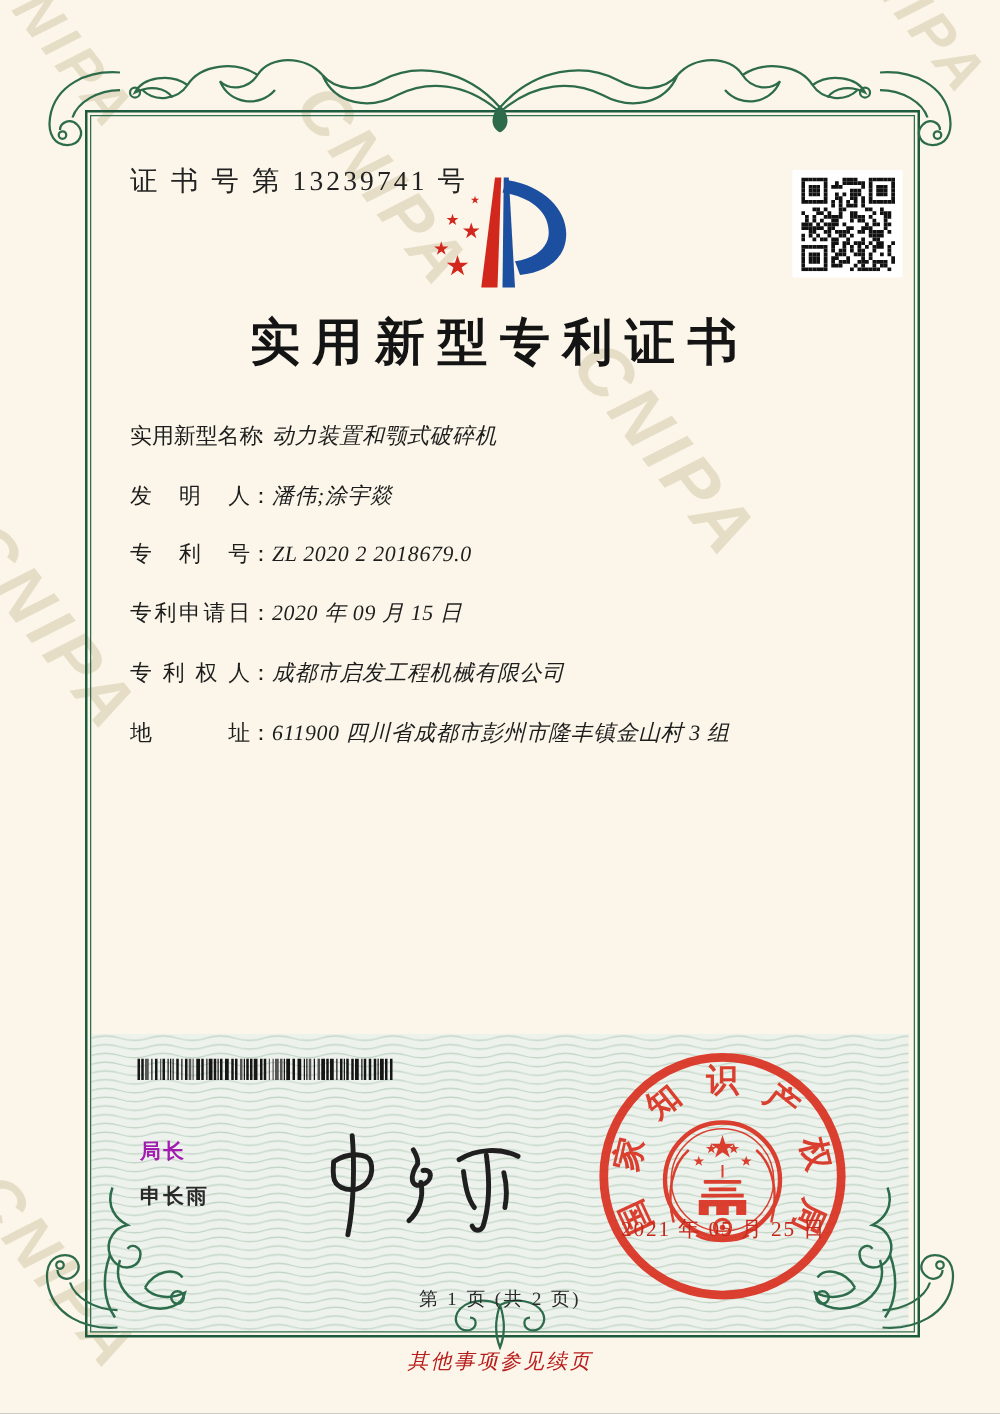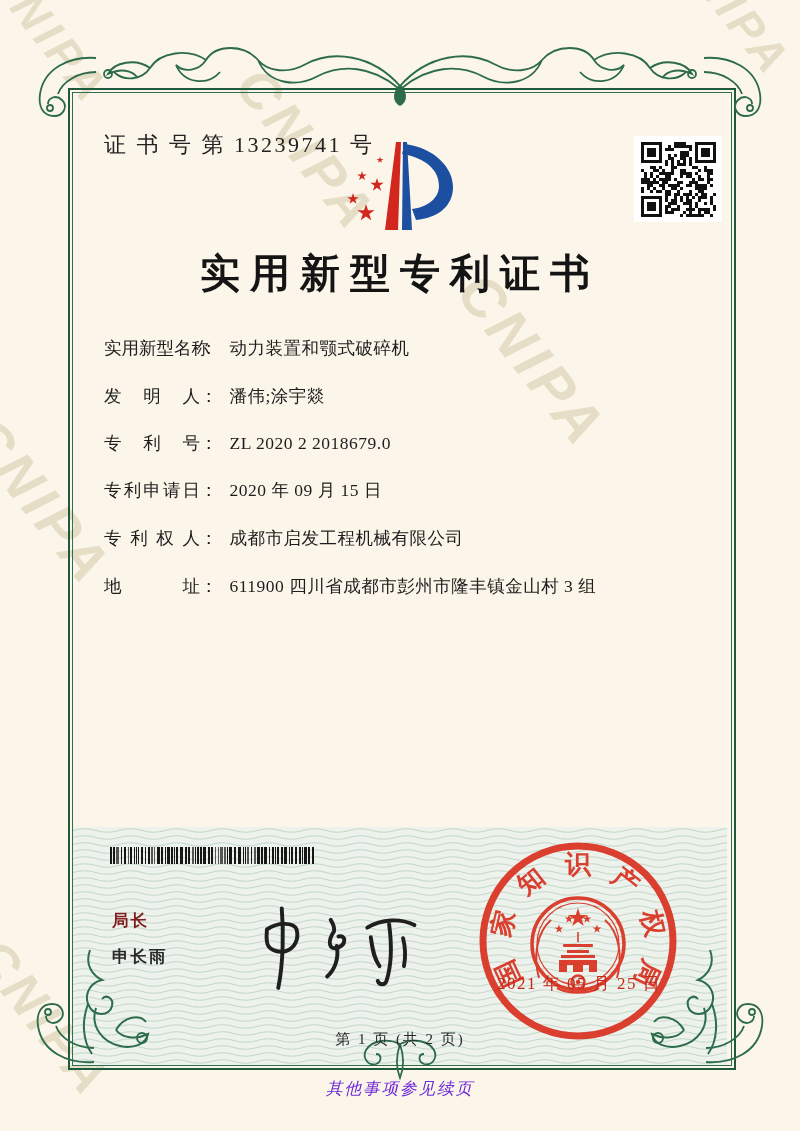--- a/index.html
+++ b/index.html
@@ -24,44 +24,44 @@
   .certno{position:absolute;left:104px;top:130px;font-size:22px;letter-spacing:2.5px;color:#222;}
   .qr-bg{position:absolute;left:634px;top:136px;width:88px;height:86px;background:#fff;}
   .qr{position:absolute;left:641px;top:142px;width:75px;height:75px;}
   .logo{position:absolute;left:300px;top:130px;width:200px;height:105px;}
   .title{position:absolute;left:0;top:246px;width:800px;text-align:center;font-size:40px;
          font-weight:bold;letter-spacing:10px;color:#141414;}
   
   .frow{position:absolute;left:104px;width:606px;font-size:17.5px;white-space:nowrap;color:#1d1d1d;}
   .flabel{display:inline-block;width:96px;text-align:justify;text-align-last:justify;}
   .fcolon{display:inline-block;}
-  .fvalue{margin-left:12px;letter-spacing:.5px;}
+  .fvalue{margin-left:0;letter-spacing:.5px;font-style:italic;}
   .pair2{position:absolute;left:266px;top:0;}
   
   .paras{position:absolute;left:104px;top:652px;width:596px;font-size:16.5px;line-height:33px;
          text-align:justify;color:#222;}
   .paras p{margin:0;text-indent:2em;}
   
   .barcode{position:absolute;left:110px;top:847px;width:212px;height:17px;display:flex;align-items:stretch;}
   .barcode div{height:100%;}
   
   .sig-title{position:absolute;left:112px;top:910px;font-family:"Liberation Sans","DejaVu Sans",sans-serif;
-             font-size:16.5px;font-weight:600;color:#7f1d1d;letter-spacing:2px;}
+             font-size:16.5px;font-weight:600;color:#a21caf;letter-spacing:2px;}
   .sig-name{position:absolute;left:112px;top:946px;font-family:"Liberation Sans","DejaVu Sans",sans-serif;
             font-size:16.5px;font-weight:600;color:#2a2a2a;letter-spacing:2px;}
   .sig-hand{position:absolute;left:235px;top:898px;width:200px;height:96px;}
   
   .seal{position:absolute;left:477px;top:840px;width:202px;height:202px;opacity:.92;}
   .seal-date{position:absolute;left:480px;top:972px;width:198px;text-align:center;color:#c5291a;
              font-size:17px;letter-spacing:1.5px;z-index:5;}
   
   .pageinfo{position:absolute;left:0;top:1030px;width:800px;text-align:center;font-size:15px;
             letter-spacing:2px;color:#2a2a2a;}
   .footnote{position:absolute;left:0;top:1078px;width:800px;text-align:center;font-size:16.5px;
-            font-style:italic;color:#6d28d9;letter-spacing:2px;}
+            font-style:italic;color:#b91c1c;letter-spacing:2px;}
   
   .orn{position:absolute;pointer-events:none;}
   .orn-top{left:0;top:42px;width:800px;height:64px;}
   .orn-tl{left:30px;top:50px;width:72px;height:72px;}
   .orn-tr{left:698px;top:50px;width:72px;height:72px;transform:scaleX(-1);}
   .orn-bl-out{left:28px;top:998px;width:72px;height:72px;transform:scaleY(-1);}
   .orn-br-out{left:700px;top:998px;width:72px;height:72px;transform:scale(-1,-1);}
   .orn-br-in{left:646px;top:946px;width:80px;height:116px;}
   .orn-bl-in{left:74px;top:946px;width:80px;height:116px;transform:scaleX(-1);}
   .orn-bc{left:352px;top:1036px;width:96px;height:46px;}

